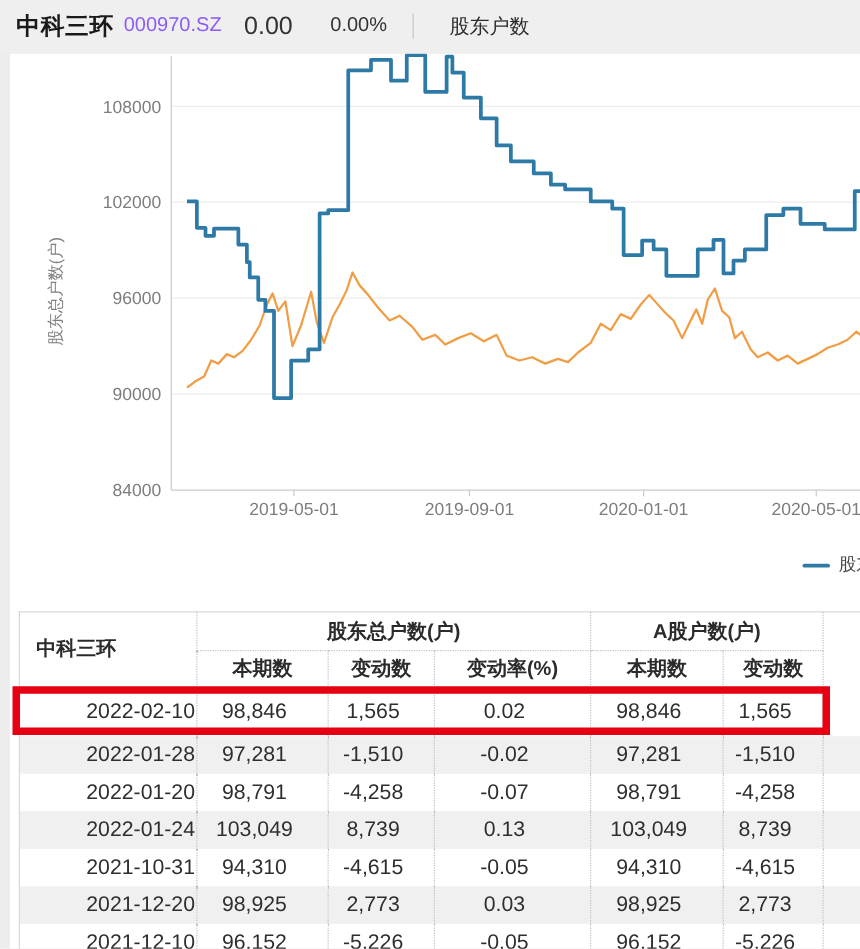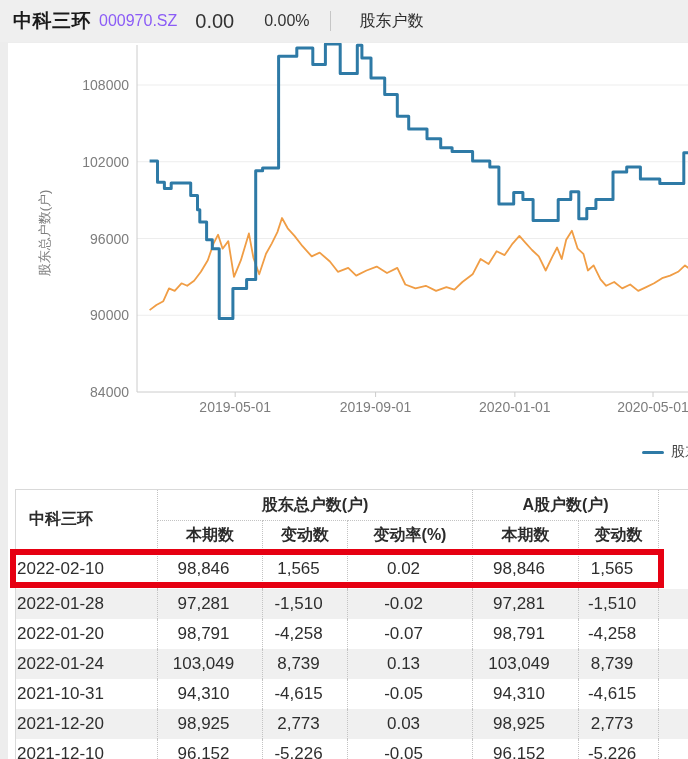--- a/index.html
+++ b/index.html
@@ -24,21 +24,21 @@
   table.sh{position:absolute;left:15px;top:489px;width:705px;table-layout:fixed;border-collapse:collapse;border-top:1px solid #d9d9d9;border-left:1px solid #d9d9d9;font-size:17px;color:#2e2e2e;}
   table.sh th{font-weight:bold;font-size:16px;color:#2b2b2b;}
   .b-dot-r{border-right:1px dotted #c3c3c3;}
   .b-dot-b{border-bottom:1px dotted #c3c3c3;}
   tr.ghead{height:31px;}
   tr.shead{height:29px;}
   th.date-h{text-align:left;padding-left:13px;}
   tbody tr{height:30px;}
   tbody tr.first{height:39px;}
   tbody tr:nth-child(even){background:#f0f0f0;}
-  td.c-date{text-align:left;}
+  td.c-date{text-align:right;}
   td.c-num{text-align:center;padding-right:14px;}
   
   .hl-box{position:absolute;left:10px;top:549px;width:654px;height:39px;box-sizing:border-box;border:6px solid #e60012;pointer-events:none;}
 </style>
 </head>
 <body>
 
 <div class="page">
 
   <div class="card"></div>

